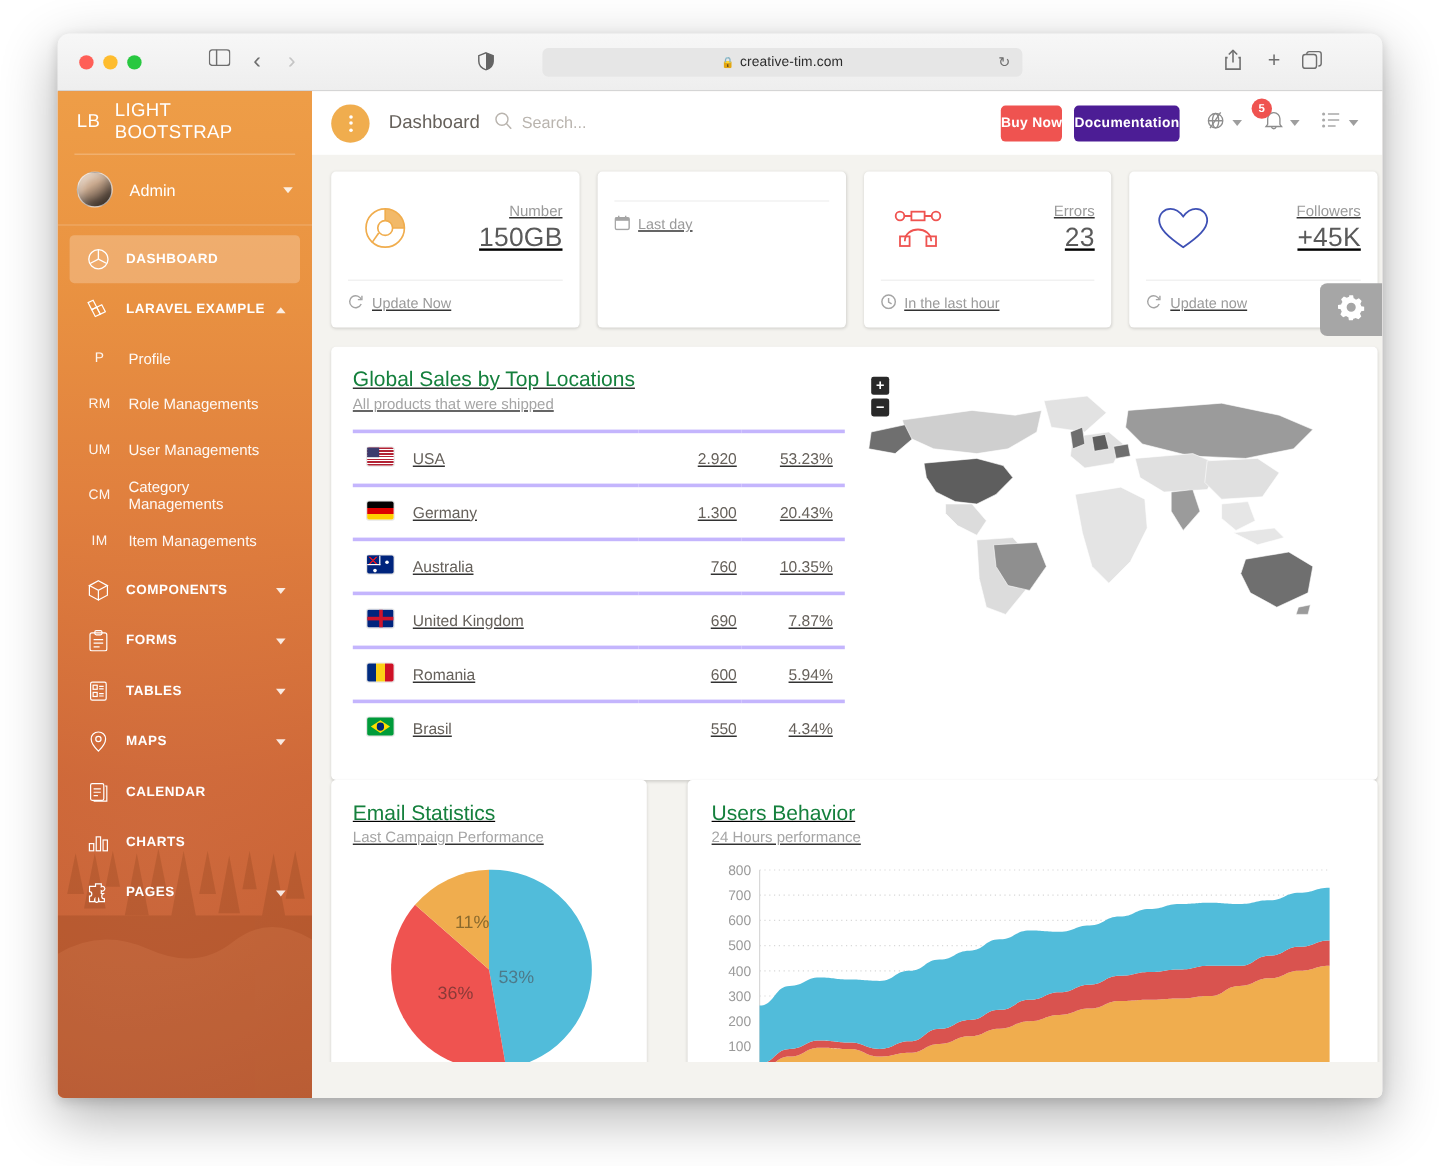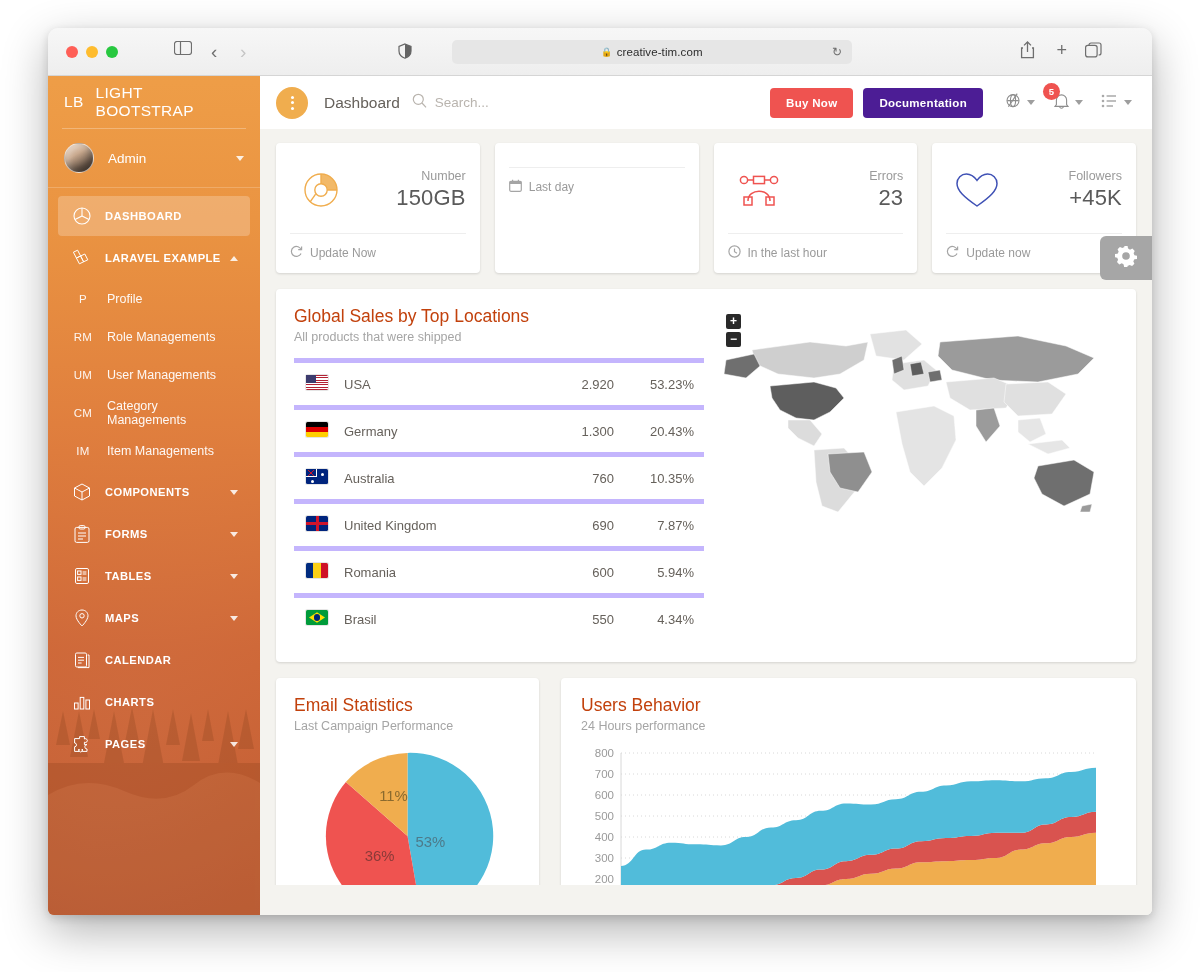--- a/index.html
+++ b/index.html
@@ -137,81 +137,81 @@
   #search-input {
     border: none; outline: none; background: transparent;
     font-size: 13.5px; color: #66615b; width: 200px; margin-left: 8px;
     font-family: "Liberation Sans", sans-serif;
   }
   #search-input::placeholder { color: #b9b4ae; }
   #navbar-right { margin-left: auto; display: flex; align-items: center; gap: 10px; }
   .nav-btn {
     border: none; border-radius: 4px; color: #fff;
     font-size: 11.5px; font-weight: bold; letter-spacing: .3px;
-    padding: 9px 16px; cursor: pointer; font-family: "Liberation Sans", sans-serif;
+    padding: 9px 0; cursor: pointer; font-family: "Liberation Sans", sans-serif;
   }
   #buy-now-button { background: #ef5350; }
   #documentation-button { background: #4c1d95; }
   .nav-icon-btn { display: flex; align-items: center; gap: 5px; cursor: pointer; padding: 0 4px; position: relative; }
   #notification-badge {
     position: absolute; left: -6px; top: -9px;
     min-width: 17px; height: 17px; border-radius: 9px;
     background: #ef5350; color: #fff; font-size: 9.5px; font-weight: bold;
     display: flex; align-items: center; justify-content: center; padding: 0 4px;
     z-index: 2;
   }
   .gray-caret { border-top-color: #9e9e9e !important; }
 
   
-  #content { padding: 14px 16px 0 16px; height: 756px; overflow: hidden; }
+  #content { padding: 14px 4px 0 16px; height: 756px; overflow: hidden; text-decoration: underline; }
 
   .card {
     background: #fff; border-radius: 4px;
     box-shadow: 0 1px 3px rgba(0,0,0,0.09), 0 1px 2px rgba(0,0,0,0.05);
   }
 
   
   #stats-row { display: flex; gap: 15px; }
   .stat-card { flex: 1; padding: 14px 14px 0 14px; }
   .stat-top { display: flex; align-items: center; min-height: 66px; }
   .stat-icon { width: 62px; flex: 0 0 62px; display: flex; align-items: center; justify-content: center; }
   .stat-text { flex: 1; text-align: right; }
   .stat-label { font-size: 12.5px; color: #9a9a9a; }
   .stat-value { font-size: 22px; color: #5a5a5a; font-weight: 300; margin-top: 2px; letter-spacing: .2px; }
   .stat-divider { height: 1px; background: #eeeeee; margin-top: 10px; }
   .stat-foot { display: flex; align-items: center; gap: 7px; padding: 11px 0 12px 0; font-size: 12px; color: #9a9a9a; cursor: pointer; }
 
   
   #global-sales-card { margin-top: 16px; padding: 17px 18px 22px 18px; display: flex; }
-  .card-title { font-size: 17.5px; color: #c2410c; font-weight: 300; }
+  .card-title { font-size: 17.5px; color: #15803d; font-weight: 300; }
   .card-subtitle { font-size: 12.5px; color: #a5a5a5; margin-top: 3px; }
   #sales-left { width: 410px; flex: 0 0 410px; }
   #sales-table { width: 100%; border-collapse: collapse; margin-top: 14px; }
-  #sales-table tr { border-top: 5px solid #c4b5fd; }
+  #sales-table tr { border-top: 3px solid #c4b5fd; }
   #sales-table td { padding: 12px 4px; font-size: 13px; color: #66615b; }
   .flag {
     width: 22px; height: 15px; border-radius: 1.5px;
     display: inline-block; box-shadow: 0 0 0 1px rgba(0,0,0,0.10);
   }
   .td-flag { width: 46px; padding-left: 12px !important; }
   .td-country { }
   .td-num { text-align: right; width: 86px; }
   .td-pct { text-align: right; width: 86px; padding-right: 10px !important; }
 
   #sales-right { flex: 1; position: relative; padding-left: 14px; }
   #map-zoom-controls { position: absolute; left: 22px; top: 8px; z-index: 3; }
   .map-zoom-btn {
     width: 15px; height: 15px; background: #292929; color: #fff;
     border-radius: 2px; font-size: 12px; font-weight: bold; line-height: 15px;
     text-align: center; cursor: pointer; margin-bottom: 3px;
     font-family: "Liberation Sans", sans-serif;
   }
 
   
-  #bottom-row { display: flex; gap: 22px; margin-top: 16px; }
+  #bottom-row { display: flex; gap: 34px; }
   #email-stats-card { width: 263px; flex: 0 0 263px; padding: 17px 18px; }
   #users-behavior-card { flex: 1; padding: 17px 20px; }
   .chart-area { margin-top: 14px; display: flex; justify-content: center; }
 </style>
 </head>
 <body>
 
 <div id="browser-window">
 
   <div id="browser-toolbar">

